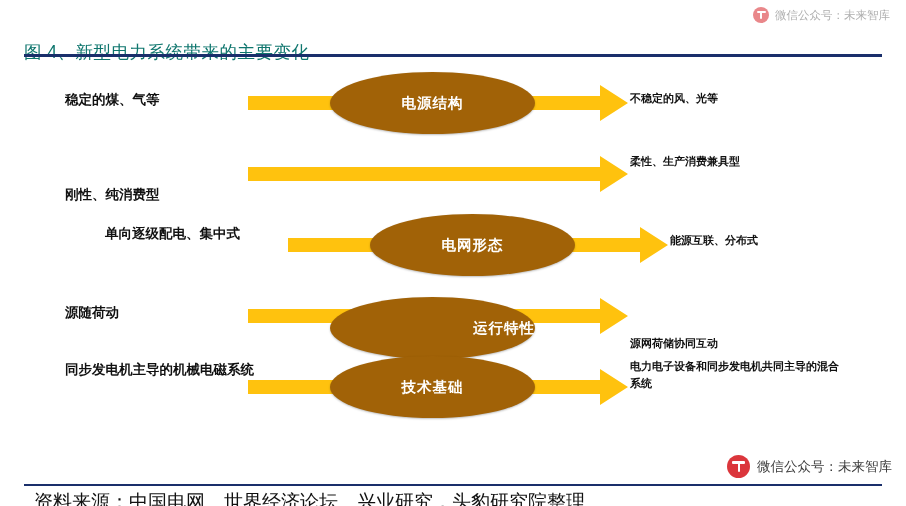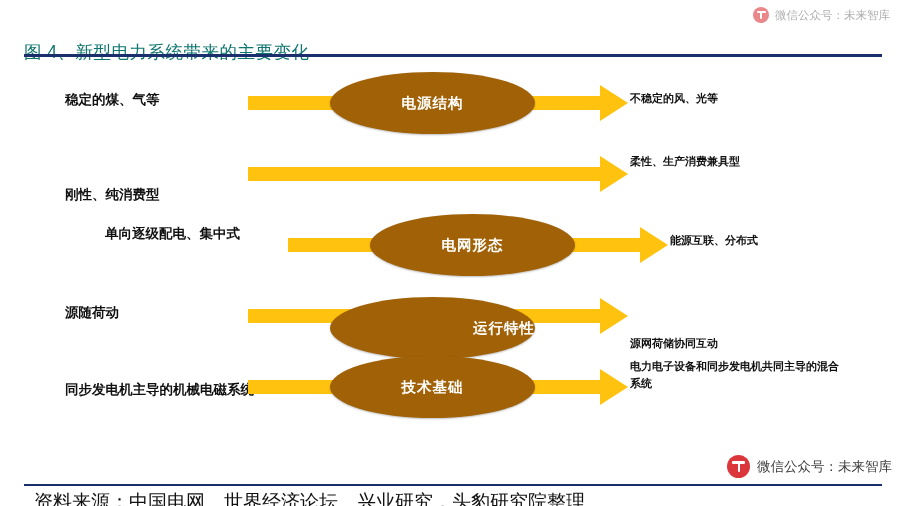--- a/index.html
+++ b/index.html
@@ -244,21 +244,21 @@
           <path d="M0,24 L352,24 L352,13 L380,31 L352,49 L352,38 L0,38 Z" fill="#FFC20E"></path>
         </svg>
       </div>
       <div class="node" style="top:12px;justify-content:flex-end;">
         <span>运行特性</span>
       </div>
       <div class="right-label wl" style="top:34px;margin-top:16px;">源网荷储协同互动</div>
     </div>
 
     <div class="row" style="top:284px;">
-      <div class="left-label wl" style="top:24px;">同步发电机主导的机械电磁系统</div>
+      <div class="left-label wl" style="top:4px;">同步发电机主导的机械电磁系统</div>
       <div class="arrow">
         <svg width="380" height="74" viewBox="0 0 380 74">
           <path d="M0,24 L352,24 L352,13 L380,31 L352,49 L352,38 L0,38 Z" fill="#FFC20E"></path>
         </svg>
       </div>
       <div class="node" style="top:0px;">
         <span>技术基础</span>
       </div>
       <div class="right-label wl" style="top:2px;">电力电子设备和同步发电机共同主导的混合系统</div>
     </div>

